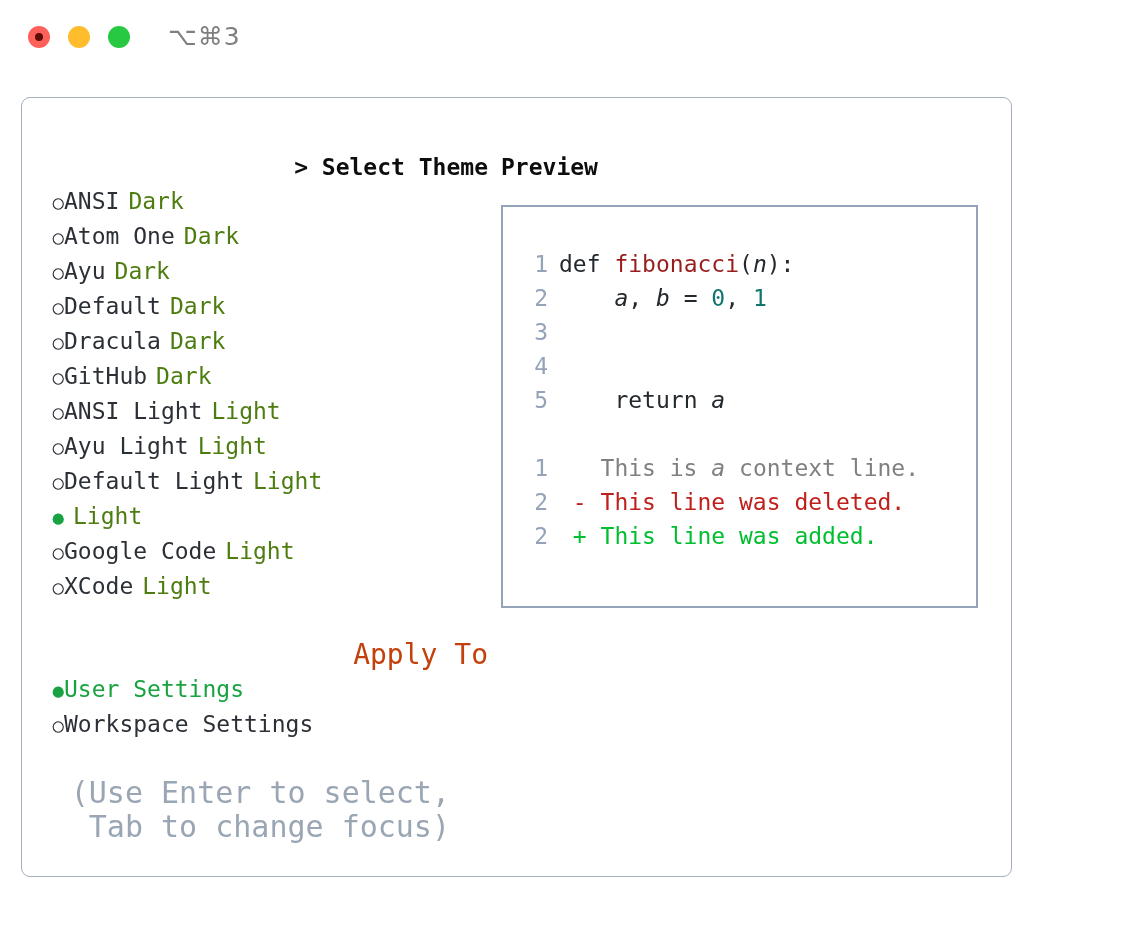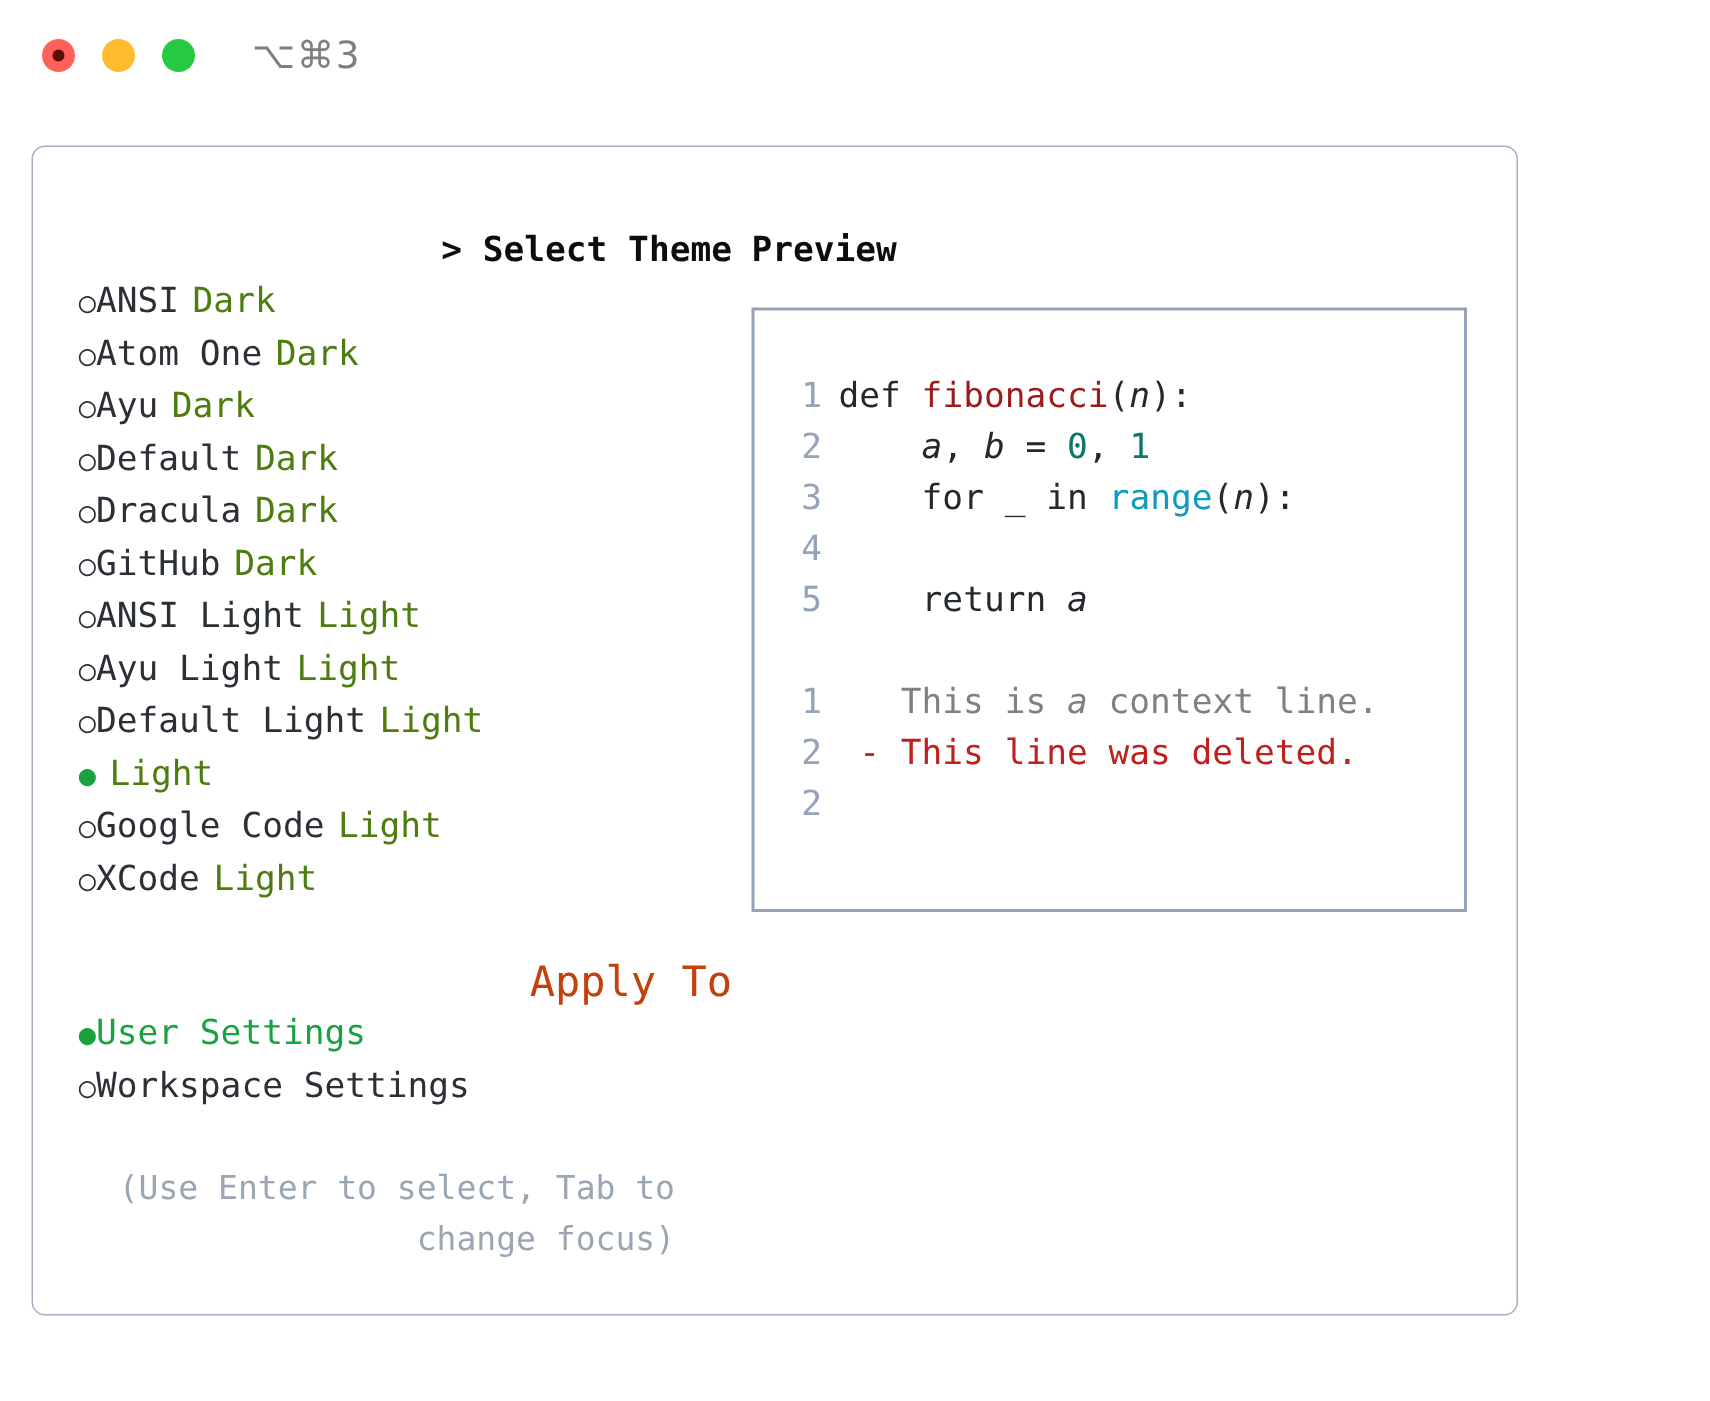--- a/index.html
+++ b/index.html
@@ -115,21 +115,21 @@
 
   .apply-title {
     font-size: 28px;
     color: #c2410c;
     line-height: 34px;
     padding-left: 26px;
     white-space: pre;
   }
   .hint {
     margin-top: 34px;
-    font-size: 22px;
+    font-size: 30px;
     line-height: 34px;
     color: #9aa6b4;
     width: 412px;
     white-space: pre-wrap;
   }
 
   
   .right-col {
     position: absolute;
     left: 479px;
@@ -222,27 +222,27 @@
 
       <div class="hint">(Use Enter to select, Tab to change focus)</div>
     </div>
 
     <div class="right-col">
       <div class="preview-title">Preview</div>
       <div class="preview-box">
         <div id="code-block">
             <div class="code-line"><span class="lineno">1</span><span class="code-text"><span class="tok-plain">def</span> <span class="tok-fn">fibonacci</span>(<span class="tok-var">n</span>):</span></div>
             <div class="code-line"><span class="lineno">2</span><span class="code-text">    <span class="tok-var">a</span>, <span class="tok-var">b</span> = <span class="tok-num">0</span>, <span class="tok-num">1</span></span></div>
-            <div class="code-line"><span class="lineno">3</span><span class="code-text">    <span class="tok-plain">for</span> <span class="tok-var">_</span> <span class="tok-plain">in</span> <span class="tok-call">range</span>(<span class="tok-var">n</span>):</span></div>
+            <div class="code-line"><span class="lineno">3</span></div>
             <div class="code-line"><span class="lineno">4</span></div>
             <div class="code-line"><span class="lineno">5</span><span class="code-text">    <span class="tok-plain">return</span> <span class="tok-var">a</span></span></div>
           </div>
         <div class="blank-line"></div>
         <div id="diff-block">
             <div class="code-line"><span class="lineno">1</span><span class="code-text diff-ctx">   This is <span class="tok-var">a</span> context line.</span></div>
             <div class="code-line"><span class="lineno">2</span><span class="code-text diff-del"> - This line was deleted.</span></div>
-            <div class="code-line"><span class="lineno">2</span></div>
+            <div class="code-line"><span class="lineno">2</span><span class="code-text diff-add"> + This line was added.</span></div>
           </div>
       </div>
     </div>
 
   </div>
 </div>
 
 </body></html>

